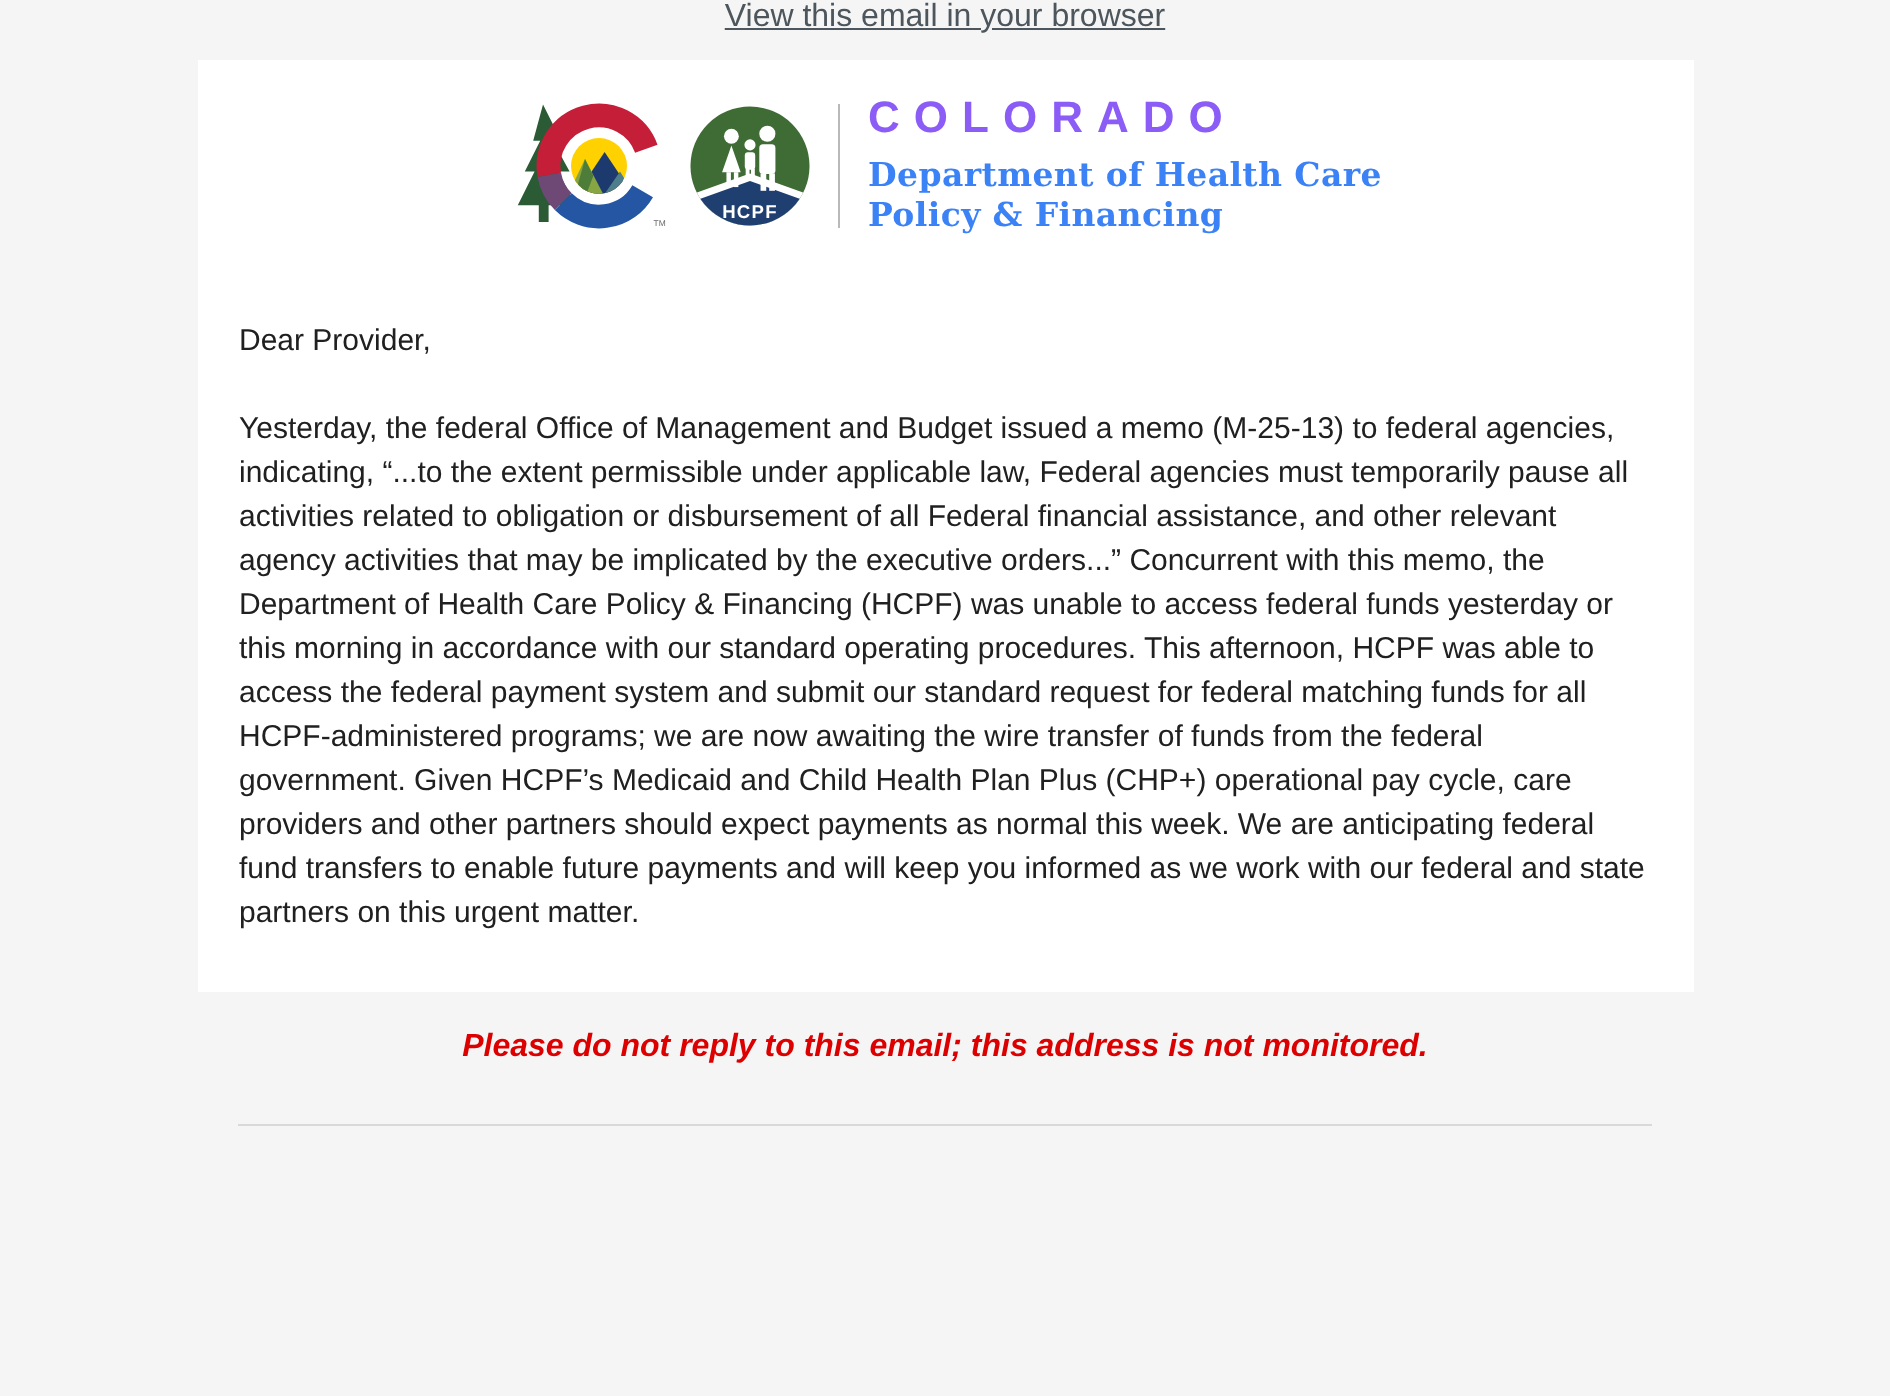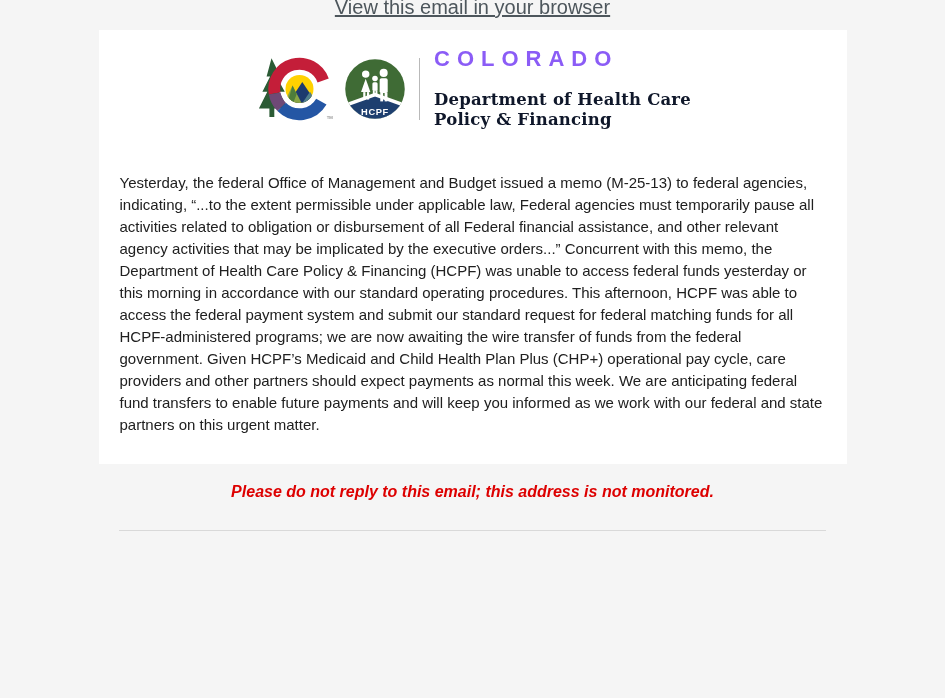--- a/index.html
+++ b/index.html
@@ -12,21 +12,21 @@
     overflow: hidden;
   }
   .preheader {
     text-align: center;
     height: 8px;
     overflow: visible;
   }
   .preheader a {
     display: inline-block;
     margin-top: -9px;           
-    font-size: 20px;
+    font-size: 16px;
     color: #4d565c;
     line-height: 16px;
     cursor: pointer;
   }
   .email-card {
     width: 748px;
     margin: 22px auto 0 auto;
     background: #ffffff;
     padding: 17px 21px 28px 21px;
   }
@@ -49,22 +49,22 @@
     font-weight: bold;
     letter-spacing: 7px;
     color: #8b5cf6;
     line-height: 24px;
   }
   .wordmark .dept {
     font-family: "DejaVu Serif", serif;
     font-weight: bold;
     font-size: 16.5px;
     line-height: 20px;
-    color: #0f172a;
-    margin-top: 19px;
+    color: #3b82f6;
+    margin-top: 7px;
     letter-spacing: 0.2px;
   }
   .body-text {
     color: #202020;
     font-size: 15px;
     line-height: 22px;
   }
   .body-text p { margin: 0 0 22px 0; }
   .body-text p:last-child { margin-bottom: 0; }
   .footer-note {
@@ -147,20 +147,21 @@
     <div class="wordmark">
       <div class="brand">COLORADO</div>
       <div class="dept">
         <div>Department of Health Care</div>
         <div>Policy &amp; Financing</div>
       </div>
     </div>
   </div>
 
   <div class="body-text">
+    <p>Dear Provider,</p>
     <p>Yesterday, the federal Office of Management and Budget issued a memo (M-25-13) to federal agencies, indicating, “...to the extent permissible under applicable law, Federal agencies must temporarily pause all activities related to obligation or disbursement of all Federal financial assistance, and other relevant agency activities that may be implicated by the executive orders...” Concurrent with this memo, the Department of Health Care Policy &amp; Financing (HCPF) was unable to access federal funds yesterday or this morning in accordance with our standard operating procedures. This afternoon, HCPF was able to access the federal payment system and submit our standard request for federal matching funds for all HCPF-administered programs; we are now awaiting the wire transfer of funds from the federal government. Given HCPF’s Medicaid and Child Health Plan Plus (CHP+) operational pay cycle, care providers and other partners should expect payments as normal this week. We are anticipating federal fund transfers to enable future payments and will keep you informed as we work with our federal and state partners on this urgent matter.</p>
   </div>
 
 </div>
 
 <div class="footer-note">Please do not reply to this email; this address is not monitored.</div>
 
 <hr class="bottom-rule">
 
 </body></html>

